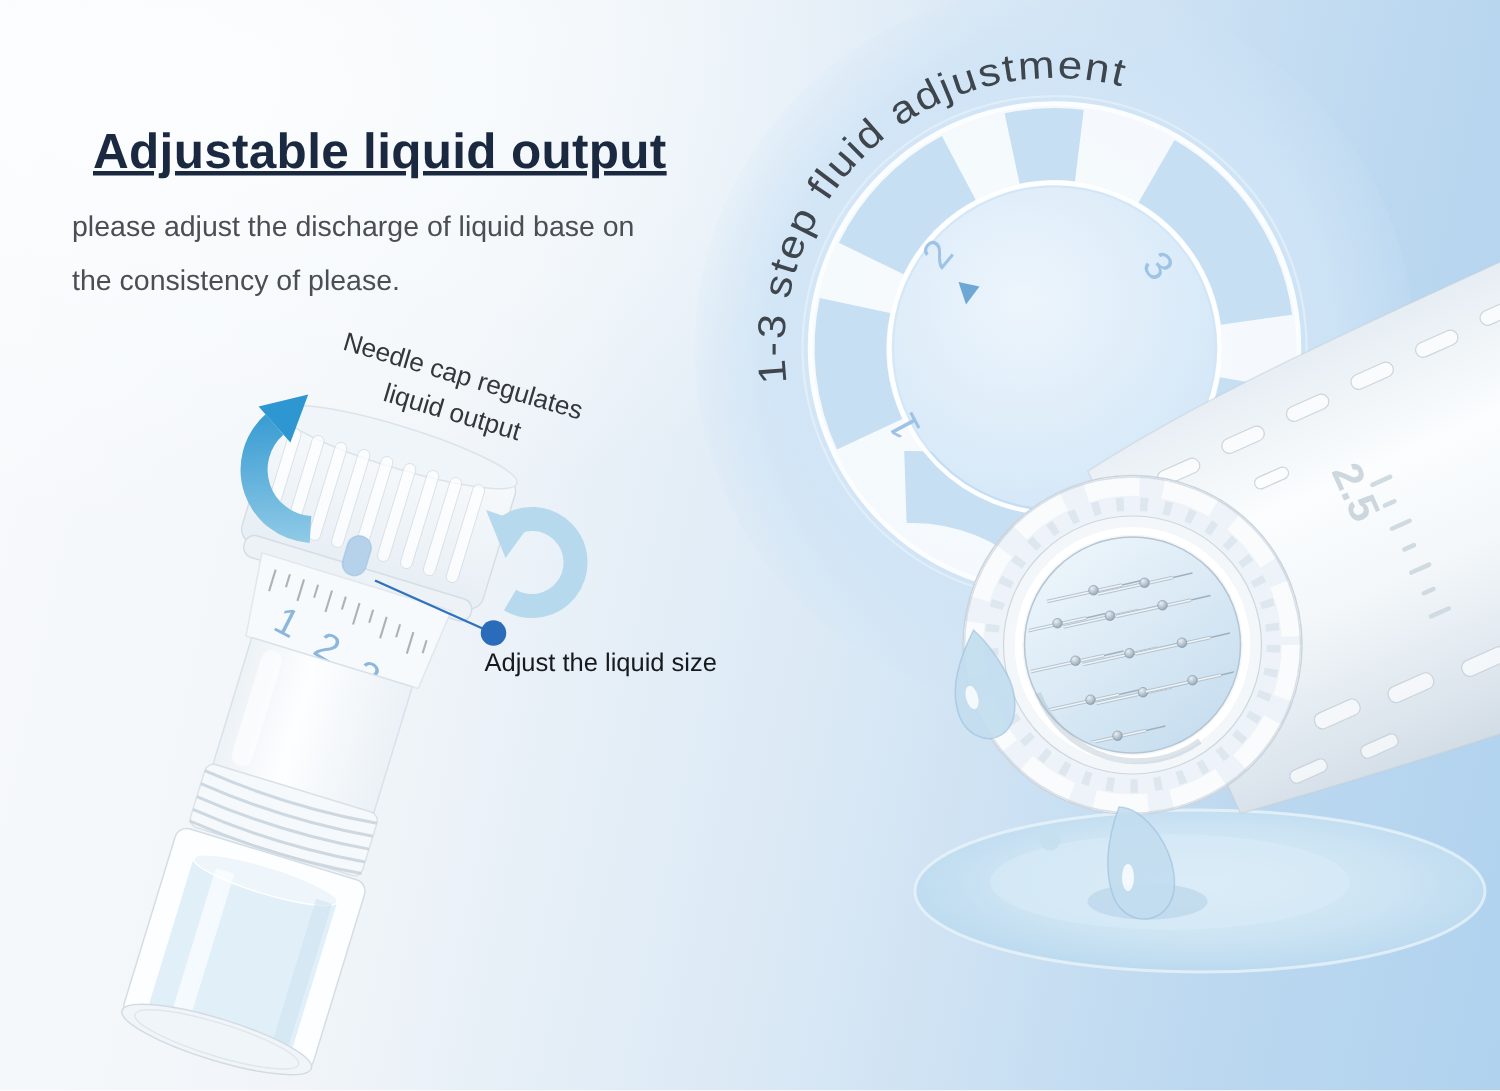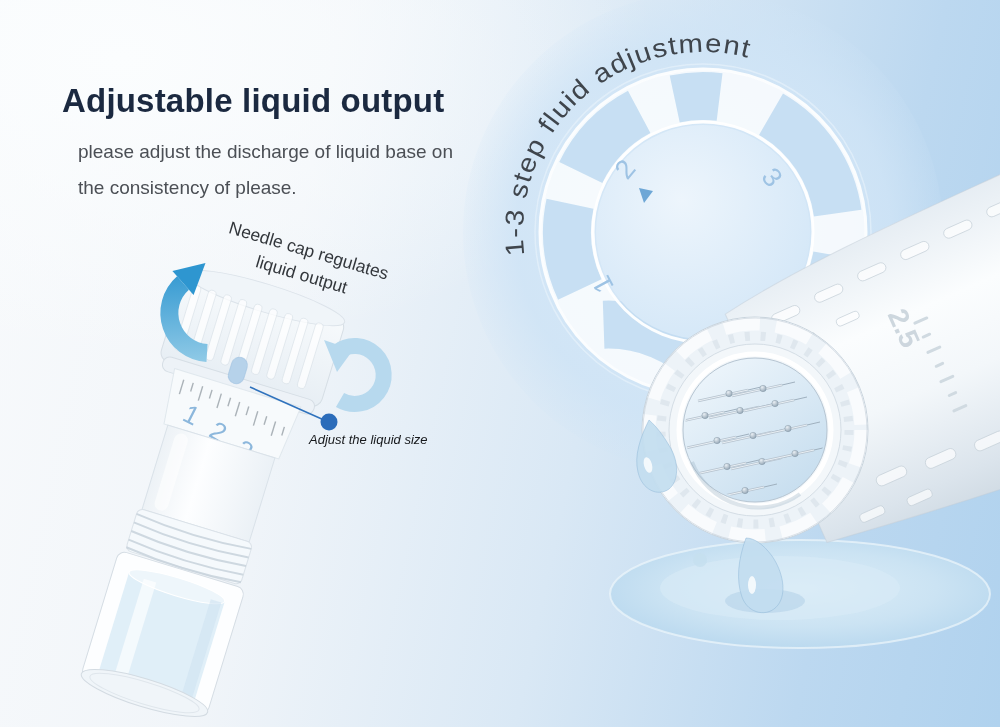--- a/index.html
+++ b/index.html
@@ -10,36 +10,36 @@
       radial-gradient(900px 500px at 12% 8%, #fbfdfe 0%, rgba(250,252,253,0) 60%),
       linear-gradient(102deg,#f8fafc 0%,#f1f5f9 30%,#d9e8f5 58%,#bcd8f0 82%,#b0d2ee 100%);
   }
   .art{position:absolute;left:0;top:0;width:1000px;height:727px;}
   .glow{
     position:absolute;left:463px;top:-8px;width:480px;height:480px;border-radius:50%;
     background:radial-gradient(circle,rgba(217,234,248,.95) 0%,rgba(207,228,246,.85) 55%,rgba(207,228,246,0) 74%);
   }
   .title{
     position:absolute;left:62px;top:82px;
-    font-size:33px;font-weight:700;color:#1b2940;letter-spacing:.2px;
+    font-size:33px;font-weight:700;color:#1b2940;letter-spacing:.2px;text-decoration:underline;
   }
   .desc{
-    position:absolute;left:78px;top:134px;width:420px;
+    position:absolute;left:48px;top:134px;width:420px;
     font-size:19px;color:#4b4f55;line-height:36px;
   }
   .desc span{display:block;}
   .cap-note{
     position:absolute;left:205px;top:238px;width:200px;text-align:center;
     font-size:17.5px;color:#33373c;line-height:1.45;
     transform:rotate(16.5deg);
   }
   .cap-note span{display:block;}
   .adjust-note{
-    position:absolute;left:309px;top:432px;
-    font-size:13px;color:#17191c;font-style:italic;
+    position:absolute;left:323px;top:432px;
+    font-size:17px;color:#17191c;
   }
 </style>
 </head>
 <body>
 
 <div class="canvas">
 
   <div class="glow"></div>
 
   <svg class="art" viewBox="0 0 1000 727">

